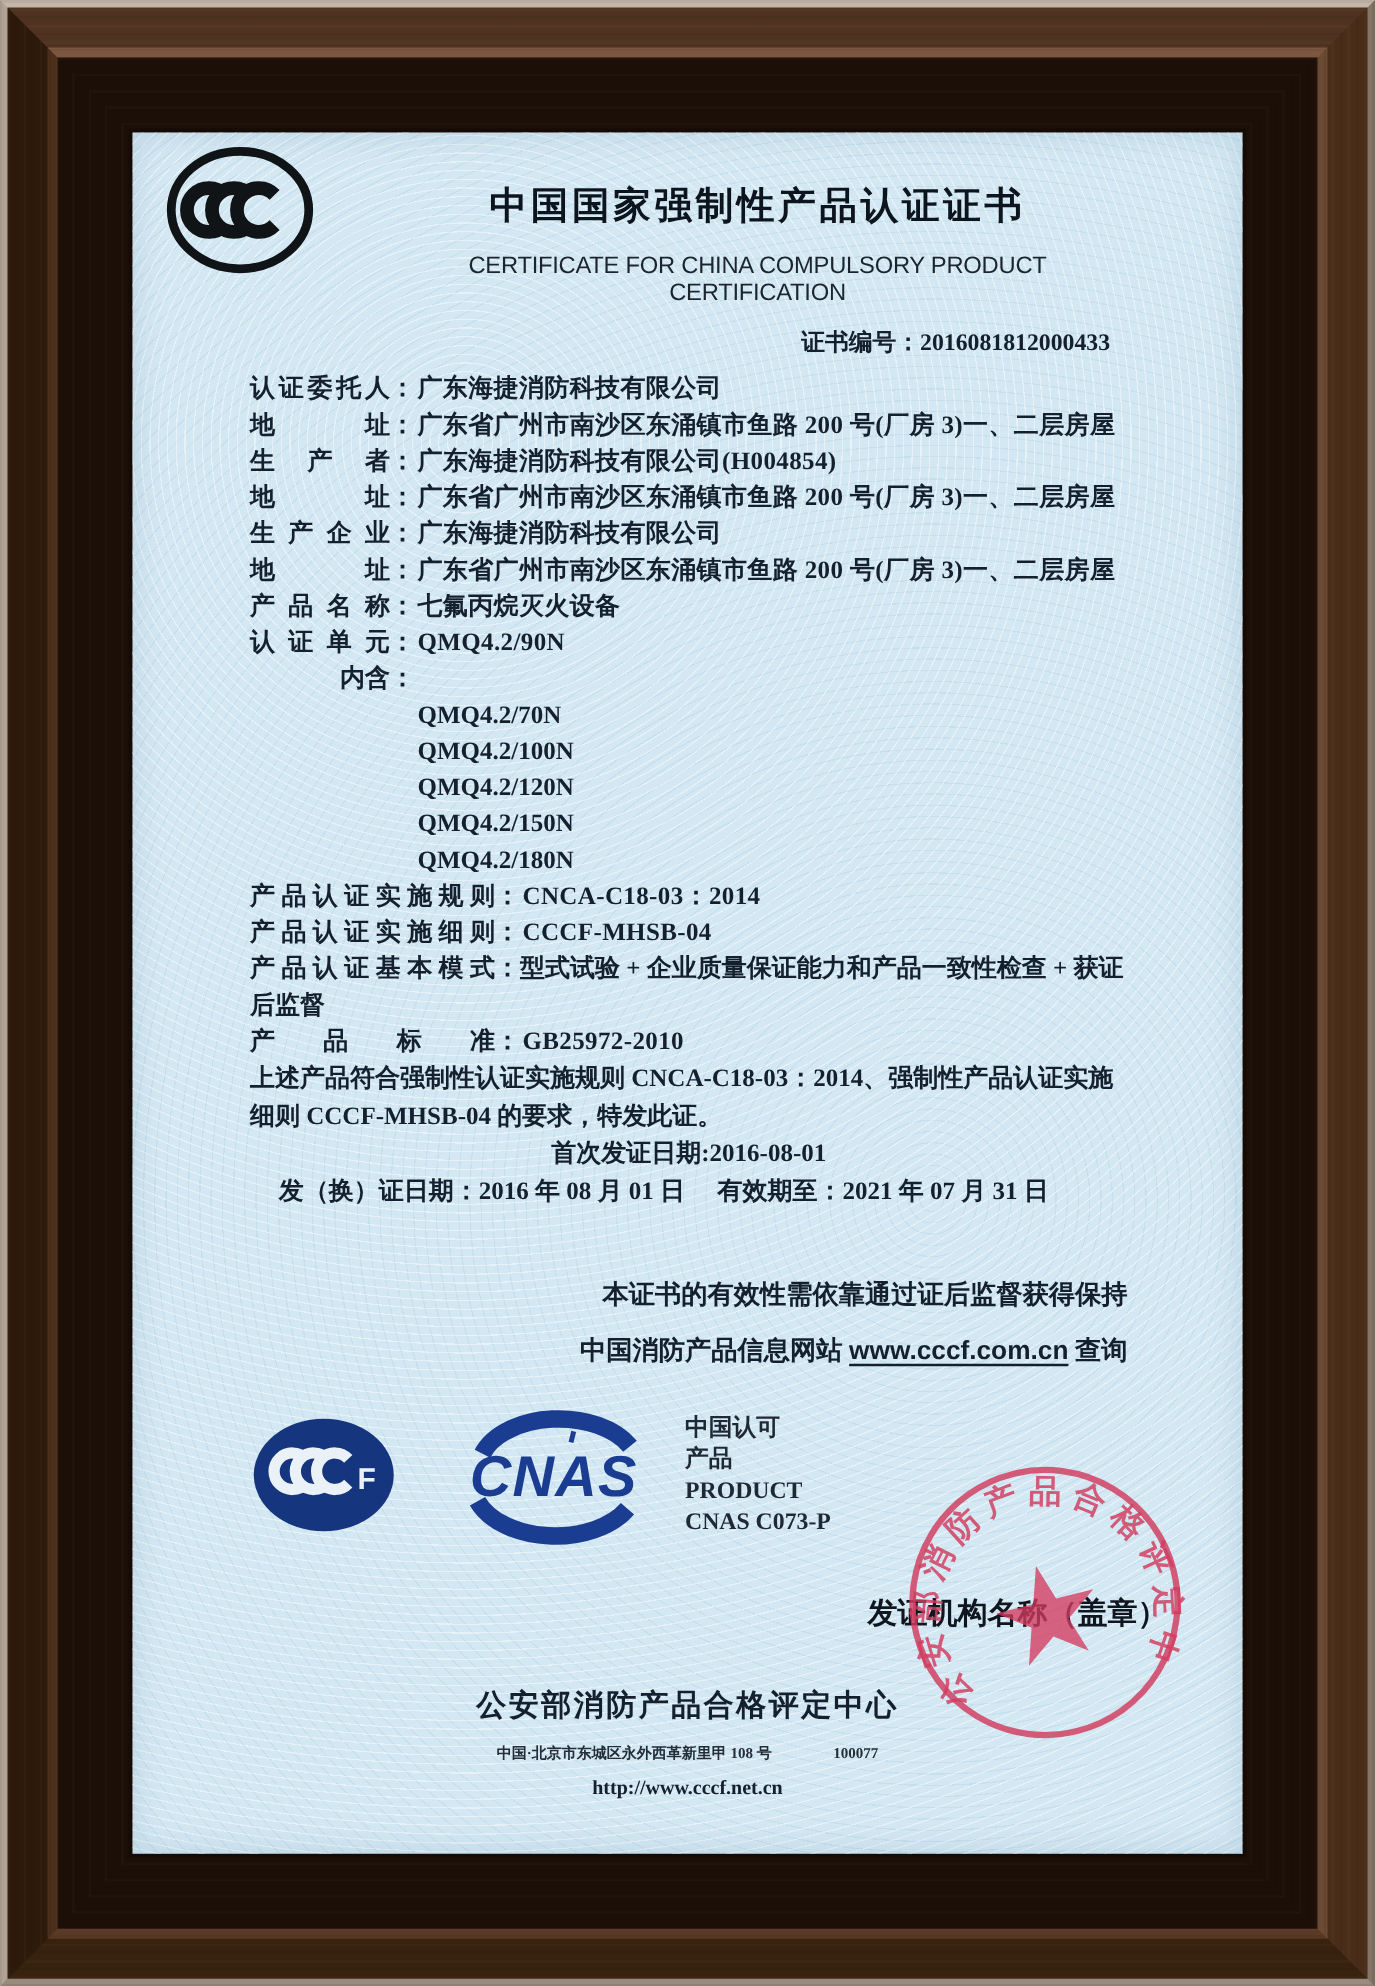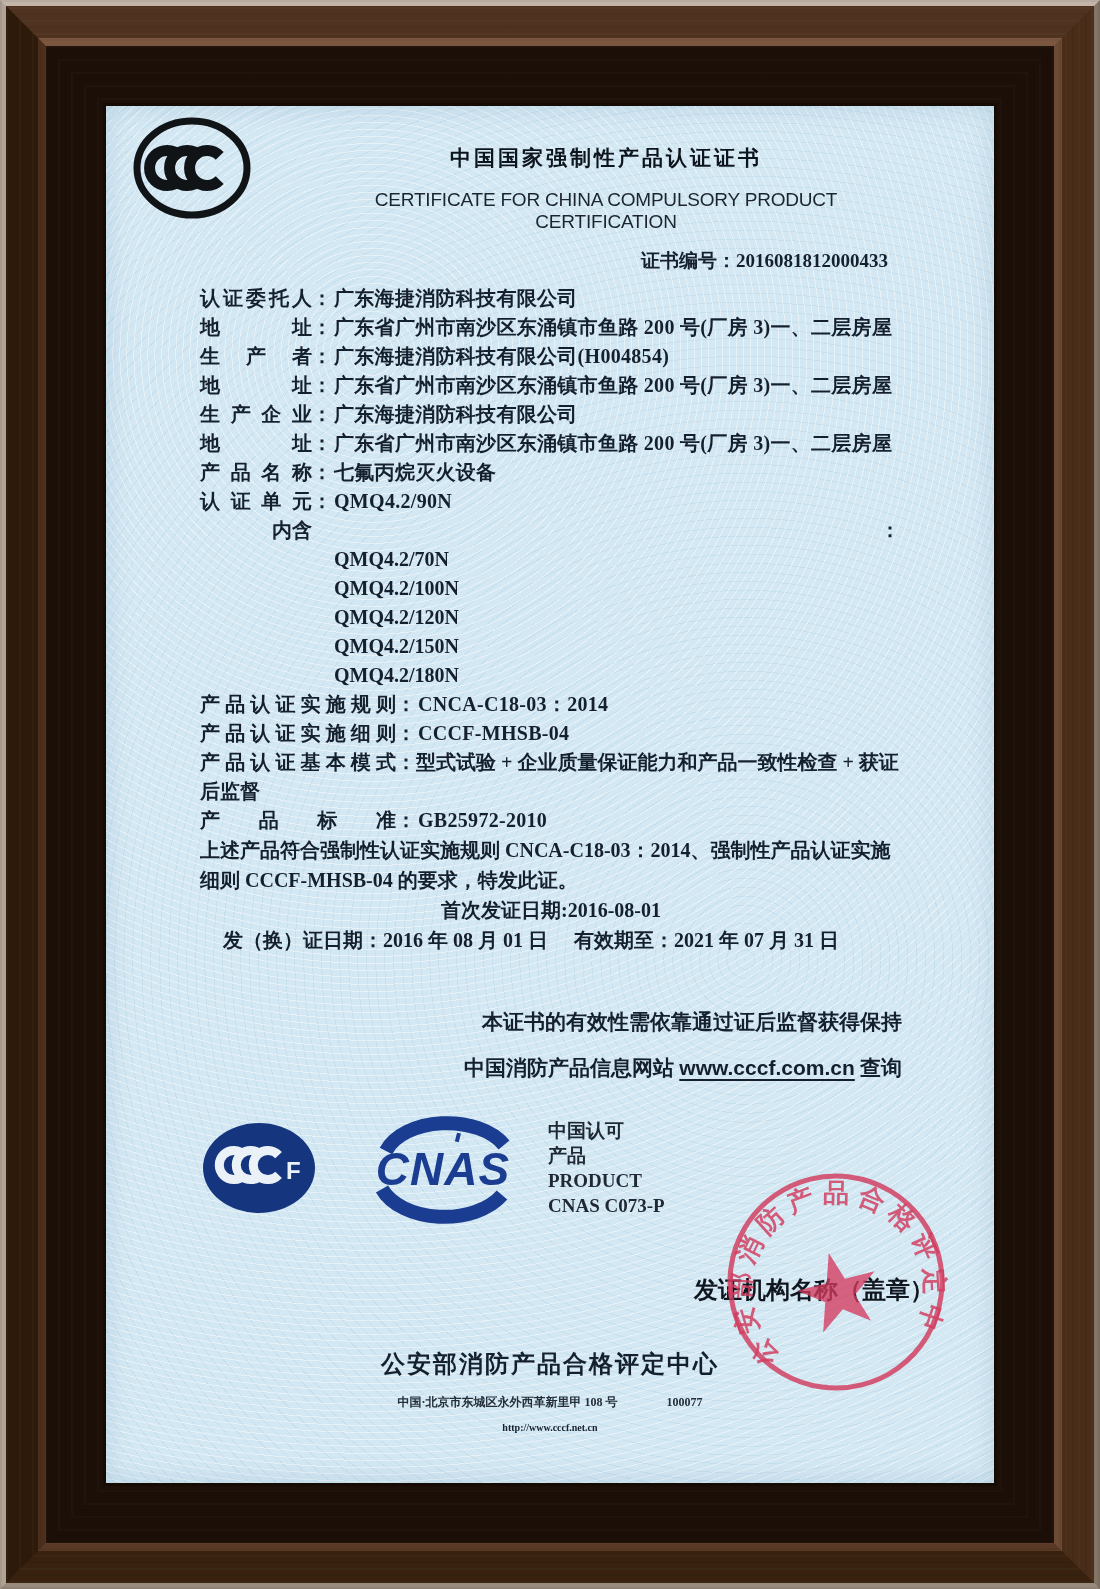--- a/index.html
+++ b/index.html
@@ -38,27 +38,27 @@
       repeating-radial-gradient(circle at 30% 18%,rgba(255,255,255,.45) 0 1px,rgba(212,232,243,0) 1px 7px),
       repeating-radial-gradient(circle at 72% 62%,rgba(165,203,224,.30) 0 1px,rgba(212,232,243,0) 1px 9px);
     box-shadow:0 0 0 3px rgba(18,9,3,.6), inset 0 0 26px rgba(110,150,175,.28);
     color:#15202e;overflow:hidden;
   }
   .content{position:relative;padding:22px 92px 0 94px;height:100%;box-sizing:border-box;}
 
   .ccc-logo{position:absolute;left:24px;top:8px;width:124px;height:108px;}
 
   .titles{margin-left:110px;text-align:center;}
-  .title-cn{font-size:21px;font-weight:700;letter-spacing:3px;color:#0c141d;margin-top:16px;}
+  .title-cn{font-size:30px;font-weight:700;letter-spacing:3px;color:#0c141d;margin-top:16px;}
   .title-en{font-family:"Liberation Sans","DejaVu Sans",sans-serif;font-size:19px;letter-spacing:-0.2px;
     color:#1b2530;margin-top:17px;font-weight:400;}
   .cert-no{margin-top:15px;text-align:right;padding-right:14px;font-size:19px;font-weight:700;}
 
   .fields{margin-top:10px;font-size:20px;font-weight:700;}
-  .frow{display:flex;line-height:29px;justify-content:space-between;}
+  .frow{display:flex;line-height:29px;}
   .flabel{width:112px;text-align:justify;text-align-last:justify;flex:none;}
   .fcolon{width:22px;flex:none;}
   .fvalue{flex:1;letter-spacing:.3px;}
   .inc-label{width:112px;text-align:right;flex:none;}
   .model-line{margin-left:134px;line-height:29px;}
 
   .rrow{display:flex;line-height:29px;}
   .rlabel{width:196px;text-align:justify;text-align-last:justify;flex:none;}
   .para{margin:0;line-height:29px;}
   .para .rlabel-inline{display:inline-block;width:196px;text-align:justify;text-align-last:justify;vertical-align:bottom;}
@@ -77,21 +77,21 @@
     font-size:19px;font-weight:700;color:#1e2935;line-height:25px;}
 
   .stamp-wrap{position:absolute;left:560px;top:1058px;width:330px;height:340px;}
   .stamp-label{position:absolute;left:28px;top:110px;width:260px;font-size:24px;font-weight:700;color:#10161f;z-index:1;}
   .stamp-svg{position:absolute;left:52px;top:0;z-index:2;transform:rotate(-14deg);}
 
   .footer{position:absolute;left:0;right:0;top:1242px;text-align:center;}
   .footer-org{font-size:24px;font-weight:700;letter-spacing:2px;}
   .footer-addr{margin-top:14px;font-size:12px;font-weight:700;color:#232e3a;}
   .footer-addr .pc{display:inline-block;margin-left:46px;}
-  .footer-url{margin-top:11px;font-size:10px;font-weight:700;font-family:"Liberation Serif",serif;}
+  .footer-url{margin-top:11px;font-size:16px;font-weight:700;font-family:"Liberation Serif",serif;}
 </style>
 </head>
 <body>
 
 <div class="frame-a"></div>
 <div class="frame-b"></div>
 <div class="frame-c"></div>
 <div class="frame-lip"></div>
 <div class="grain grain-top"></div>
 <div class="grain grain-bottom"></div>

